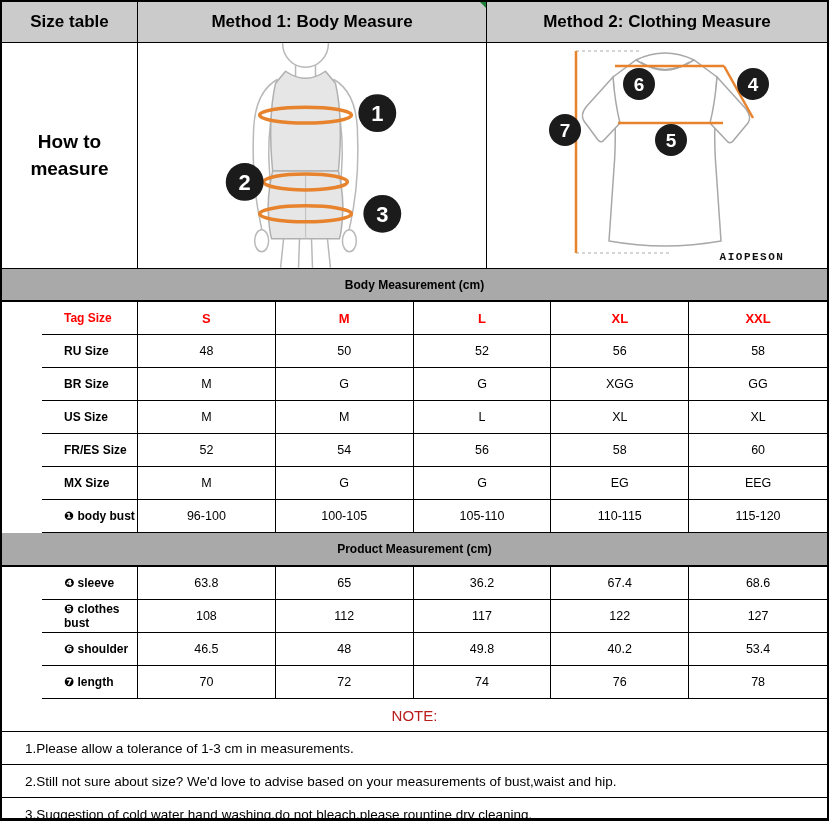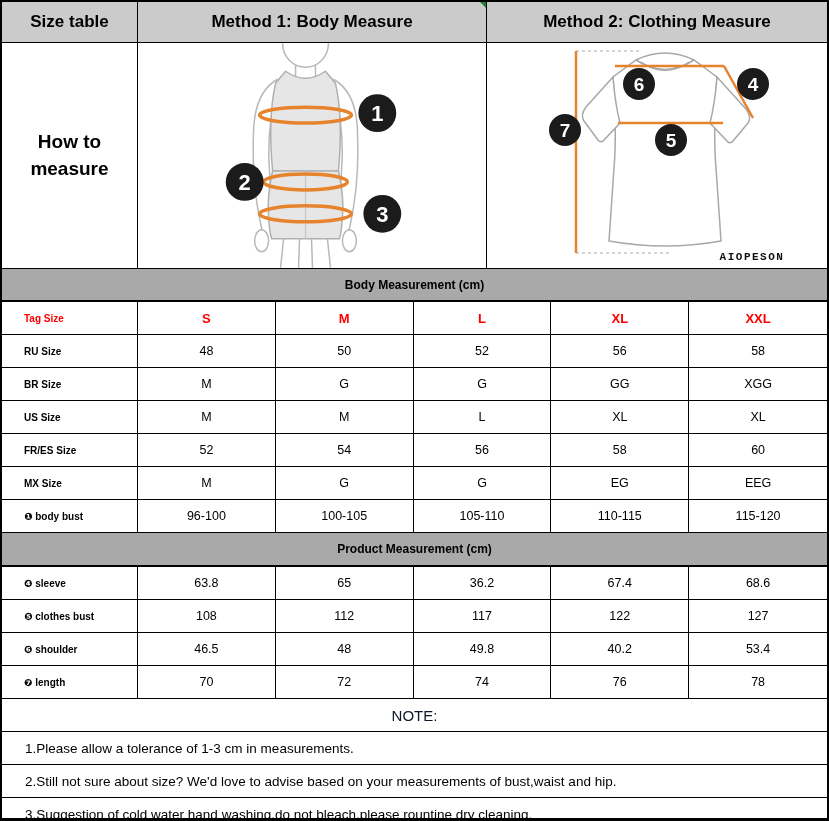--- a/index.html
+++ b/index.html
@@ -16,25 +16,25 @@
   .h-head{height:41px;}
   .h-diag{height:226px;}
   .h-std{height:33px;}
   .hdr{background:#cbcbcb;font-weight:bold;font-size:17px;}
   .hdr2{position:relative;}
   .corner{position:absolute;top:0;right:0;width:0;height:0;border-top:6px solid #1e7e34;border-left:6px solid transparent;}
   .how{font-weight:bold;font-size:19px;text-align:center;line-height:1.4;}
   .diagcell{padding:0;align-items:stretch;}
   .band{height:31px;background:#a9a9a9;border-bottom:2px solid #000;display:flex;align-items:center;justify-content:center;font-weight:bold;font-size:12px;}
   .band2{height:32px;}
-  .lab{justify-content:flex-start;padding-left:22px;font-weight:bold;font-size:10px;}
+  .lab{justify-content:flex-start;padding-left:22px;font-weight:bold;font-size:12px;margin-left:40px;}
   .val{font-size:12.5px;}
   .tagrow .cell{color:#f00;font-weight:bold;}
   .tagrow .val{font-size:13px;font-weight:bold;}
-  .noteband{height:32px;border-bottom:1px solid #000;display:flex;align-items:center;justify-content:center;color:#0f172a;font-size:15px;}
+  .noteband{height:32px;border-bottom:1px solid #000;display:flex;align-items:center;justify-content:center;color:#b91c1c;font-size:15px;}
   .noterow{height:33px;border-bottom:1px solid #000;display:flex;align-items:center;padding-left:23px;font-size:13.5px;box-sizing:border-box;}
   .noterow:last-child{border-bottom:0;}
   svg{display:block;width:100%;height:100%;}
   .mnum{fill:#fff;font-family:"Liberation Sans","DejaVu Sans",sans-serif;font-weight:bold;}
   .brand{fill:#111;font-family:"Liberation Mono","DejaVu Sans Mono",monospace;font-weight:bold;letter-spacing:1.5px;}
 </style>
 </head>
 <body>
 
 <div class="sheet">
@@ -148,22 +148,22 @@
     <div class="cell val">50</div>
     <div class="cell val">52</div>
     <div class="cell val">56</div>
     <div class="cell val">58</div>
   </div>
   <div class="row h-std">
     <div class="cell lab">BR Size</div>
     <div class="cell val">M</div>
     <div class="cell val">G</div>
     <div class="cell val">G</div>
+    <div class="cell val">XGG</div>
     <div class="cell val">GG</div>
-    <div class="cell val">XGG</div>
   </div>
   <div class="row h-std">
     <div class="cell lab">US Size</div>
     <div class="cell val">M</div>
     <div class="cell val">M</div>
     <div class="cell val">L</div>
     <div class="cell val">XL</div>
     <div class="cell val">XL</div>
   </div>
   <div class="row h-std">

